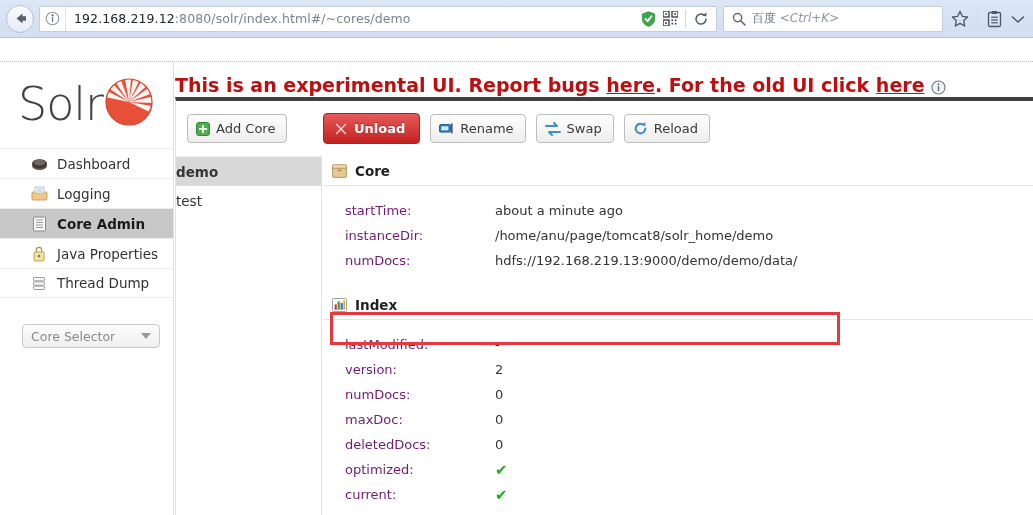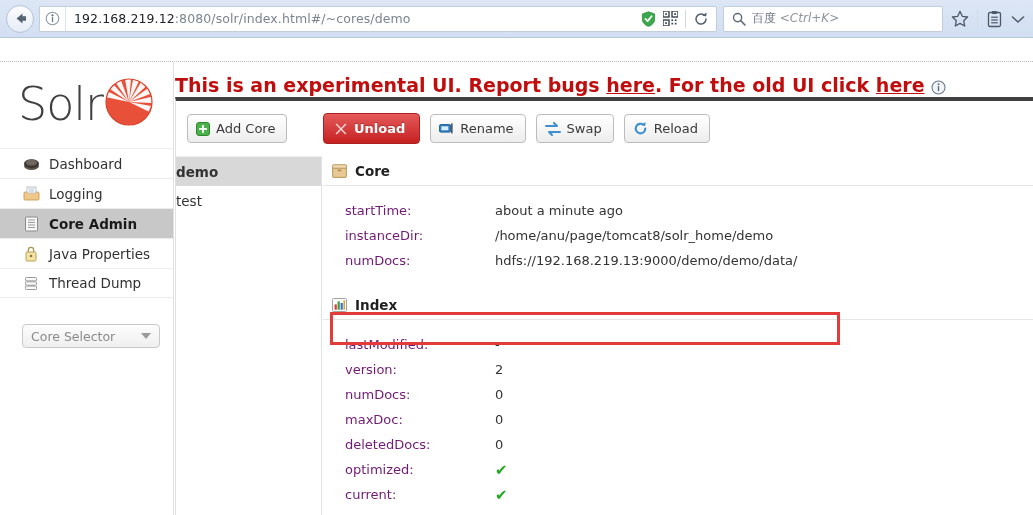--- a/index.html
+++ b/index.html
@@ -152,21 +152,21 @@
     position: absolute;
     left: 103px; top: 14px;
     width: 52px; height: 52px;
   }
 
   .nav-list { margin-top: 8px; }
   .nav-item {
     height: 30px;
     display: flex;
     align-items: center;
-    padding-left: 22px;
+    padding-left: 30px;
     font-size: 13.5px;
     color: #333;
     border-top: 1px solid #ececec;
     cursor: pointer;
   }
   .nav-item:last-child { border-bottom: 1px solid #ececec; }
   .nav-item.active {
     background: #c8c8c8;
     font-weight: bold;
     color: #1a1a1a;

